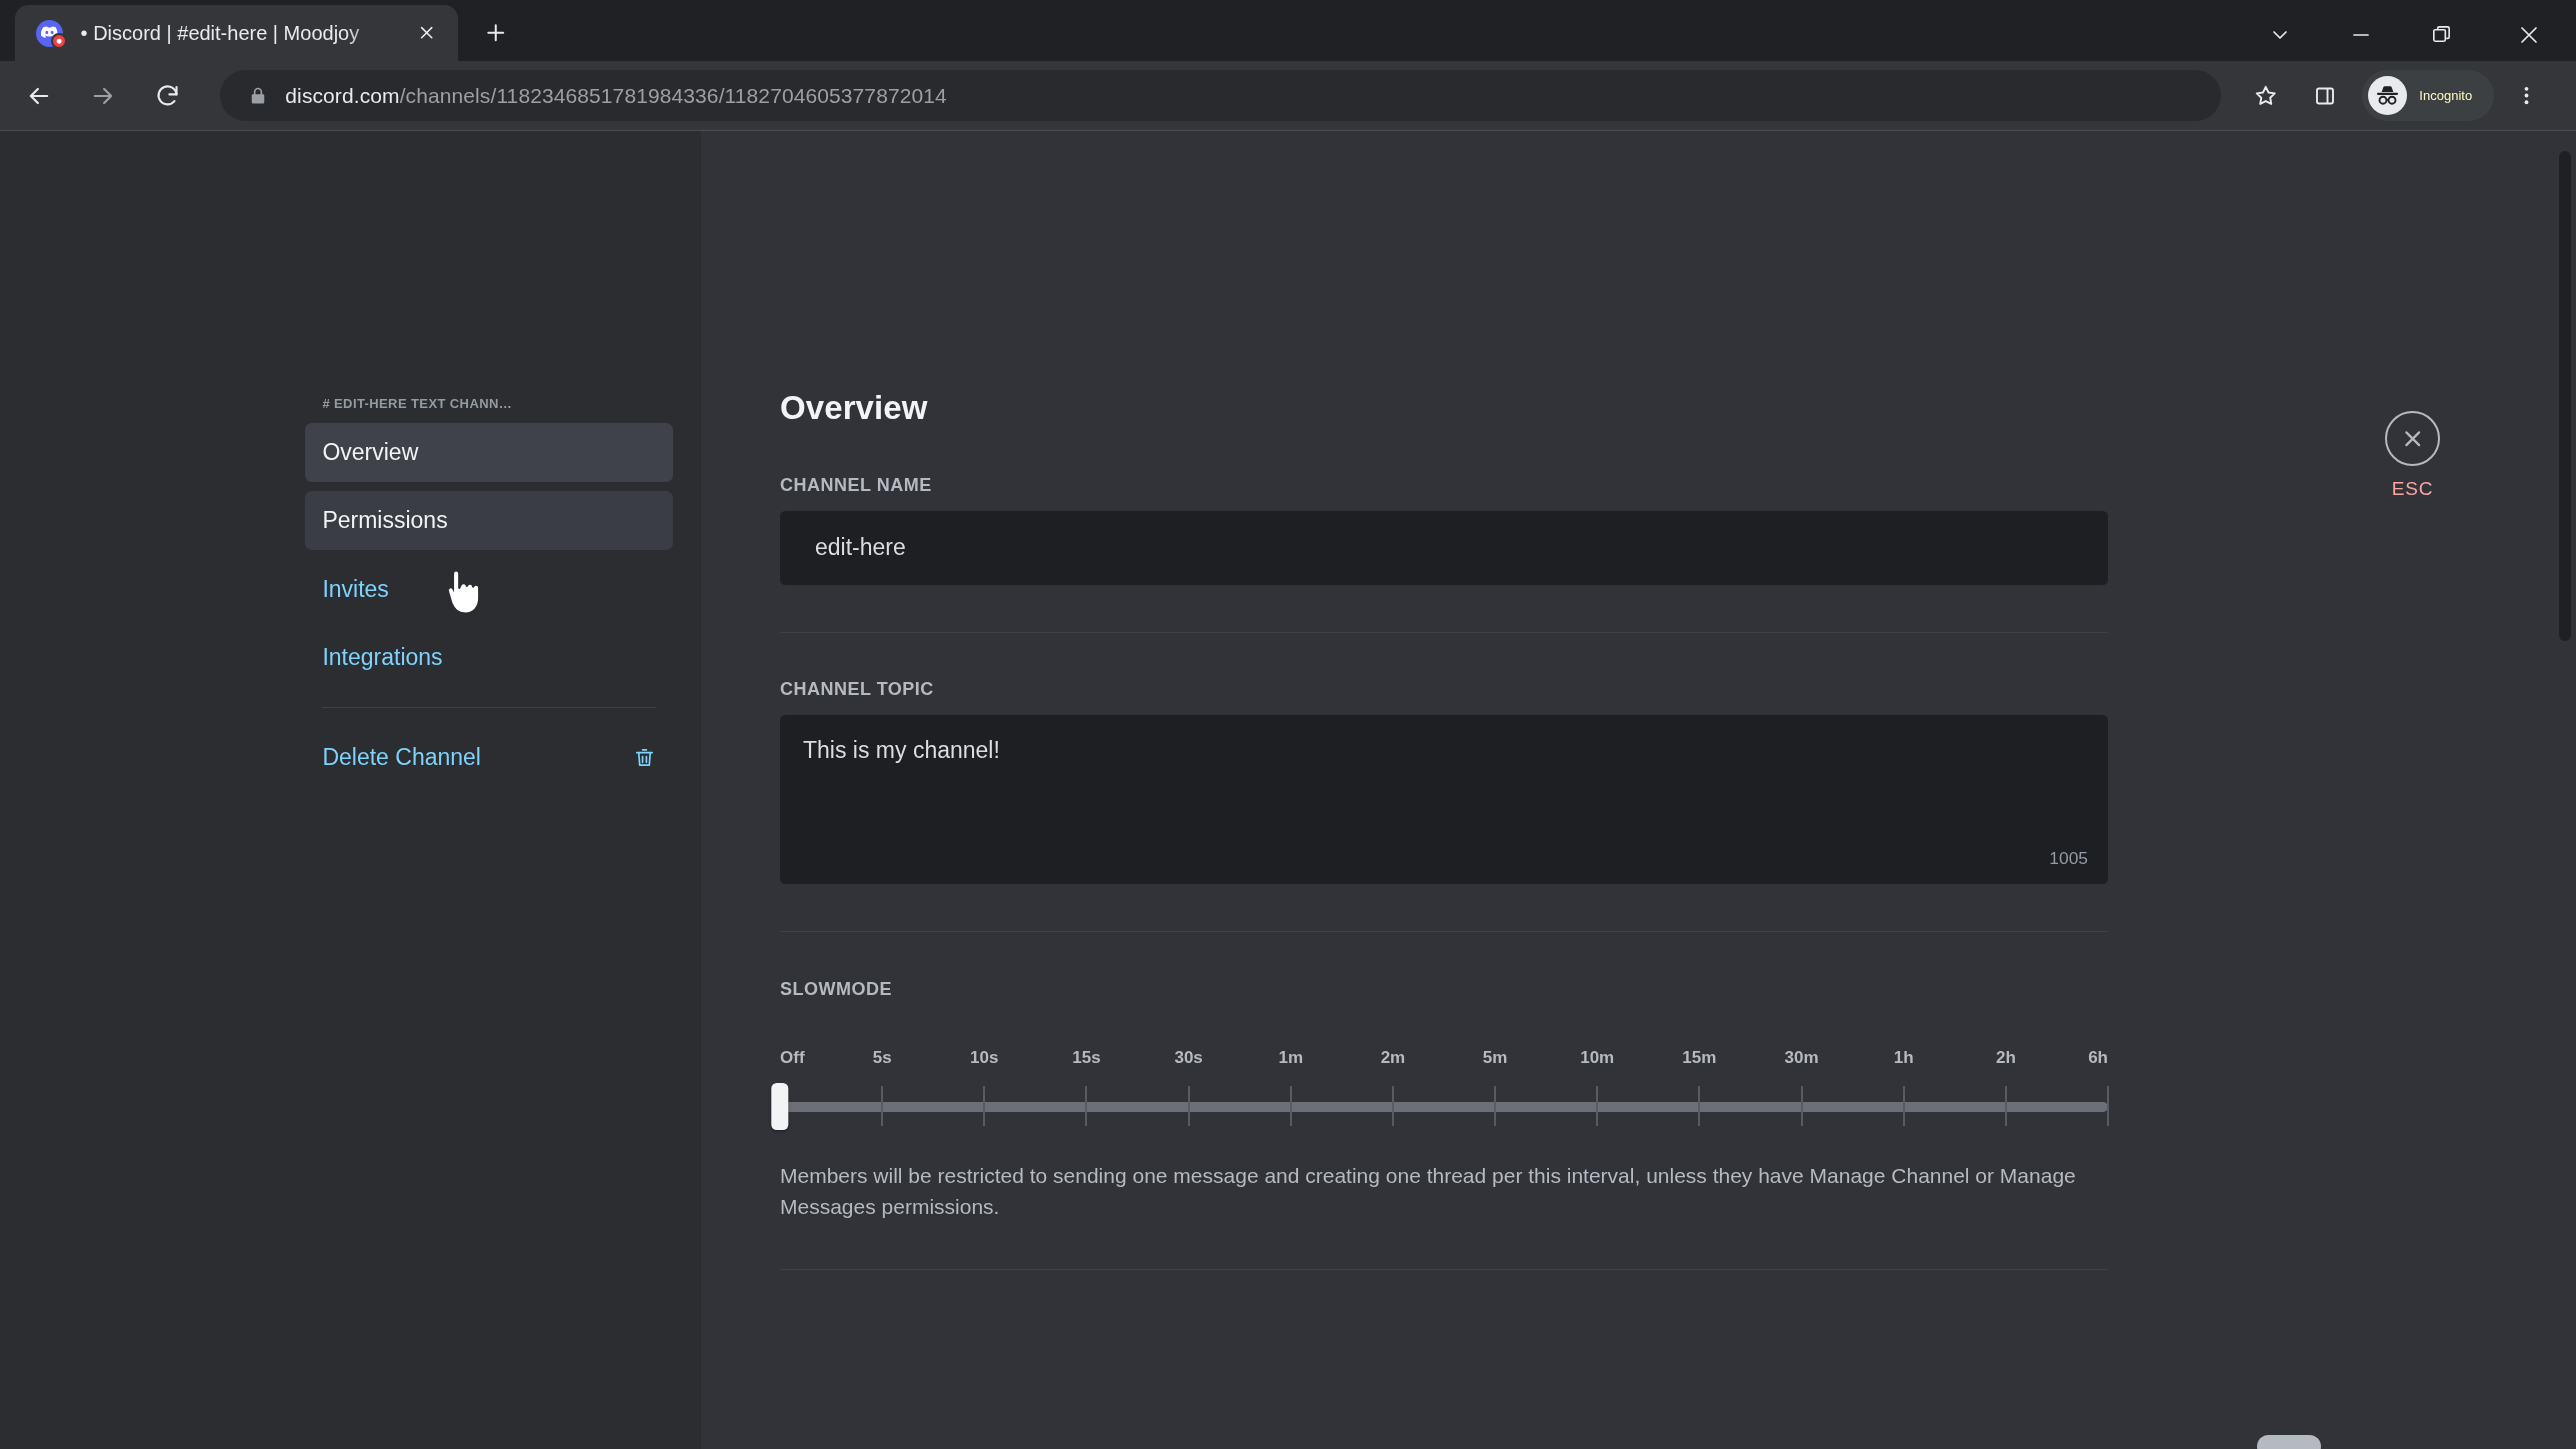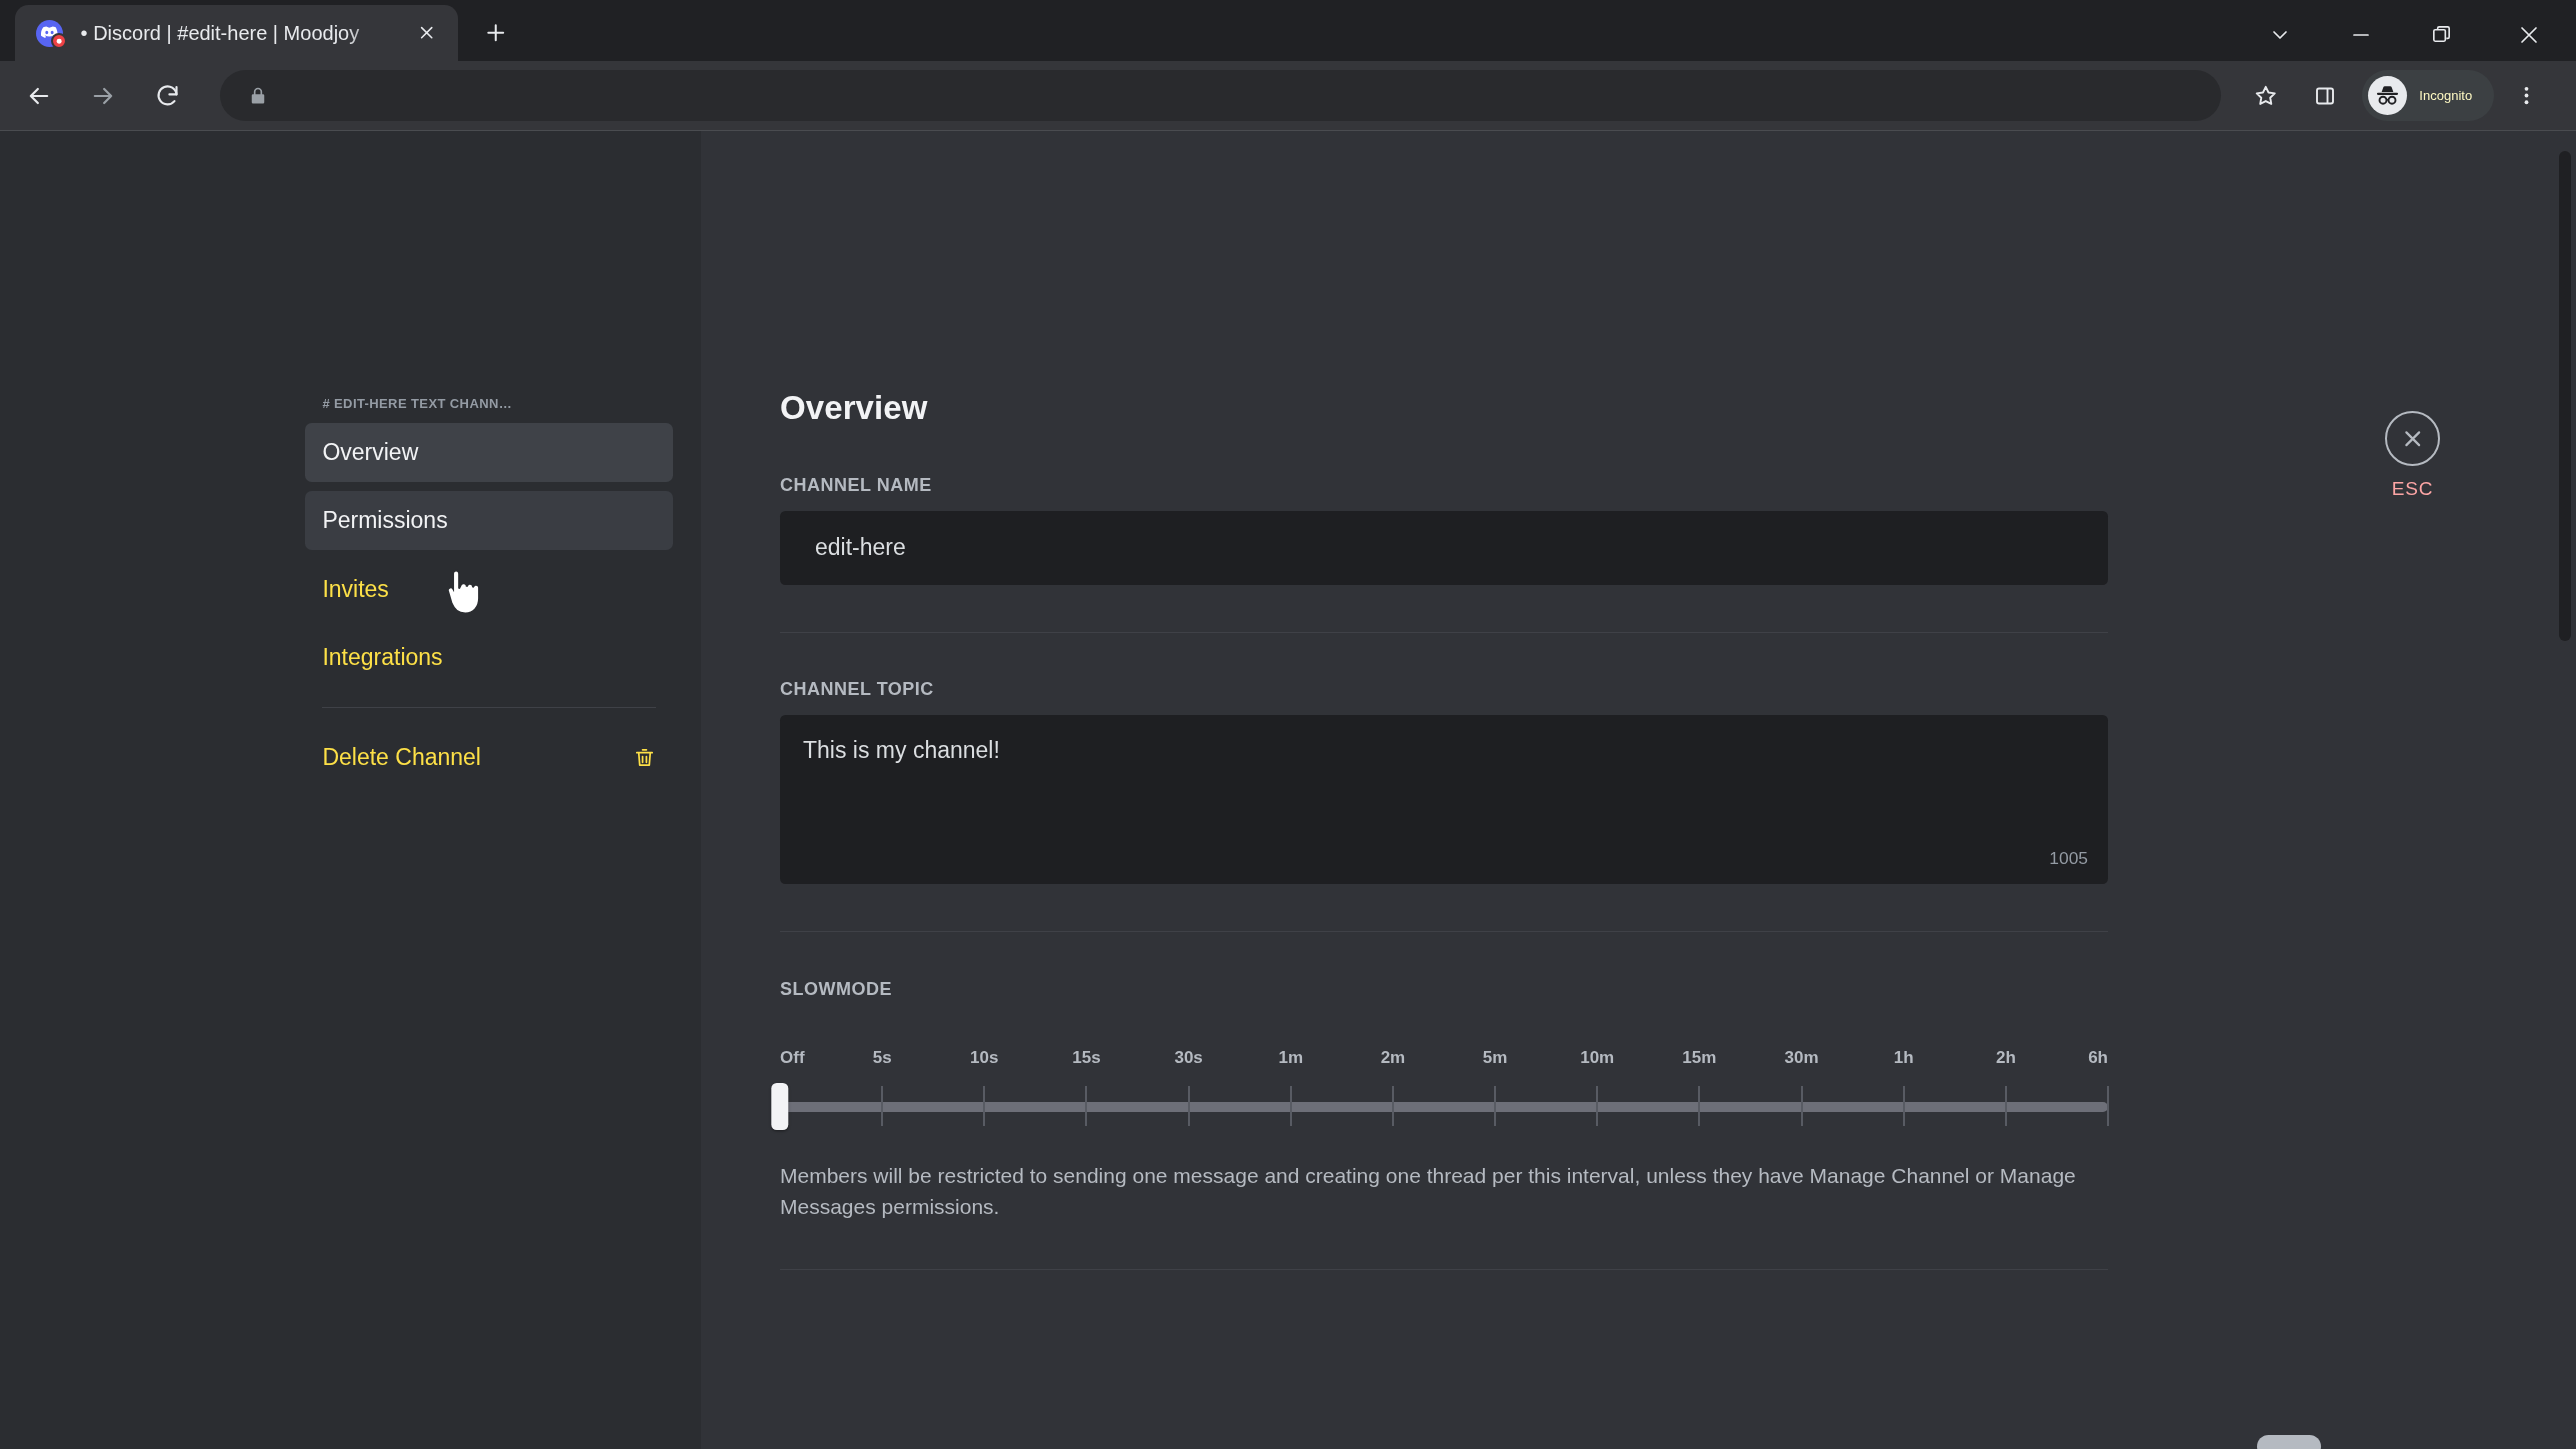--- a/index.html
+++ b/index.html
@@ -159,21 +159,21 @@
     padding:0 17.4px 12px 17.4px;
     white-space:nowrap;
     overflow:hidden;
     text-overflow:ellipsis;
   }
   .side-item {
     height:59px;
     border-radius:6.7px;
     display:flex; align-items:center; justify-content:space-between;
     padding:0 17.4px;
-    color:#fde047;
+    color:#7dd3fc;
     font-size:23px;
     margin-bottom:9.4px;
   }
   .side-item.active { background:#3f4248; color:#f2f3f5; }
   .side-item.hover  { background:#3a3d43; color:#f2f3f5; }
   .side-sep {
     height:0.7px; background:#3f4147;
     margin:20px 17.4px 20px 17.4px;
   }
   .side-item .trash { display:flex;align-items:center;justify-content:center; }
@@ -393,20 +393,21 @@
           <path d="M20 4.5V11h-6.3"></path>
         </svg>
     </span>
 
     <div class="omnibox">
       <span style="display:flex;color:#9aa0a6">
         <svg width="20" height="20" viewBox="0 0 24 24" fill="currentColor">
             <path d="M12 2a5 5 0 0 0-5 5v3H6a1.5 1.5 0 0 0-1.5 1.5v8A1.5 1.5 0 0 0 6 21h12a1.5 1.5 0 0 0 1.5-1.5v-8A1.5 1.5 0 0 0 18 10h-1V7a5 5 0 0 0-5-5Zm3 8H9V7a3 3 0 1 1 6 0Z"></path>
           </svg>
       </span>
+      <span class="url"><b>discord.com</b><span>/channels/1182346851781984336/1182704605377872014</span></span>
     </div>
 
     <span class="tb-icon">
       <svg width="25.5" height="25.5" viewBox="0 0 24 24" fill="none" stroke="currentColor" stroke-width="1.8" stroke-linejoin="round">
           <path d="m12 3.6 2.6 5.3 5.9.9-4.3 4.1 1 5.8-5.2-2.7-5.2 2.7 1-5.8L3.5 9.8l5.9-.9Z"></path>
         </svg>
     </span>
     <span class="tb-icon">
       <svg width="24" height="24" viewBox="0 0 24 24" fill="none" stroke="currentColor" stroke-width="1.9" stroke-linejoin="round">
           <rect x="4" y="4.5" width="16" height="15" rx="2"></rect>

